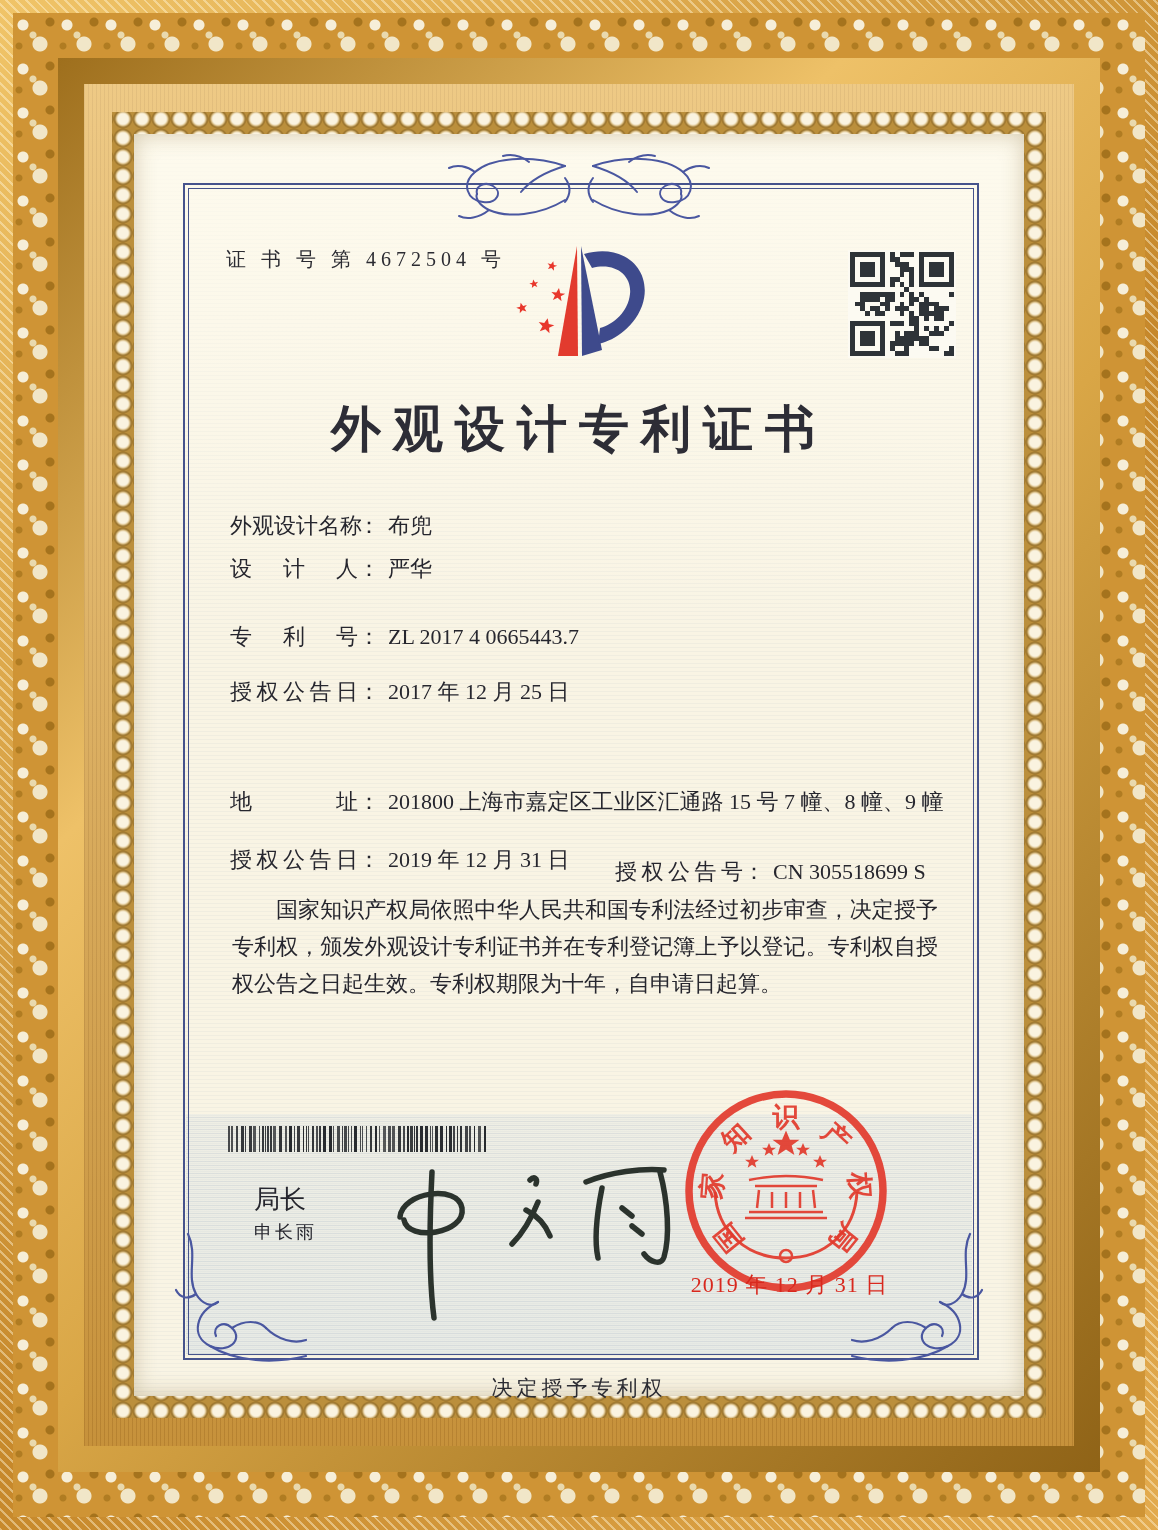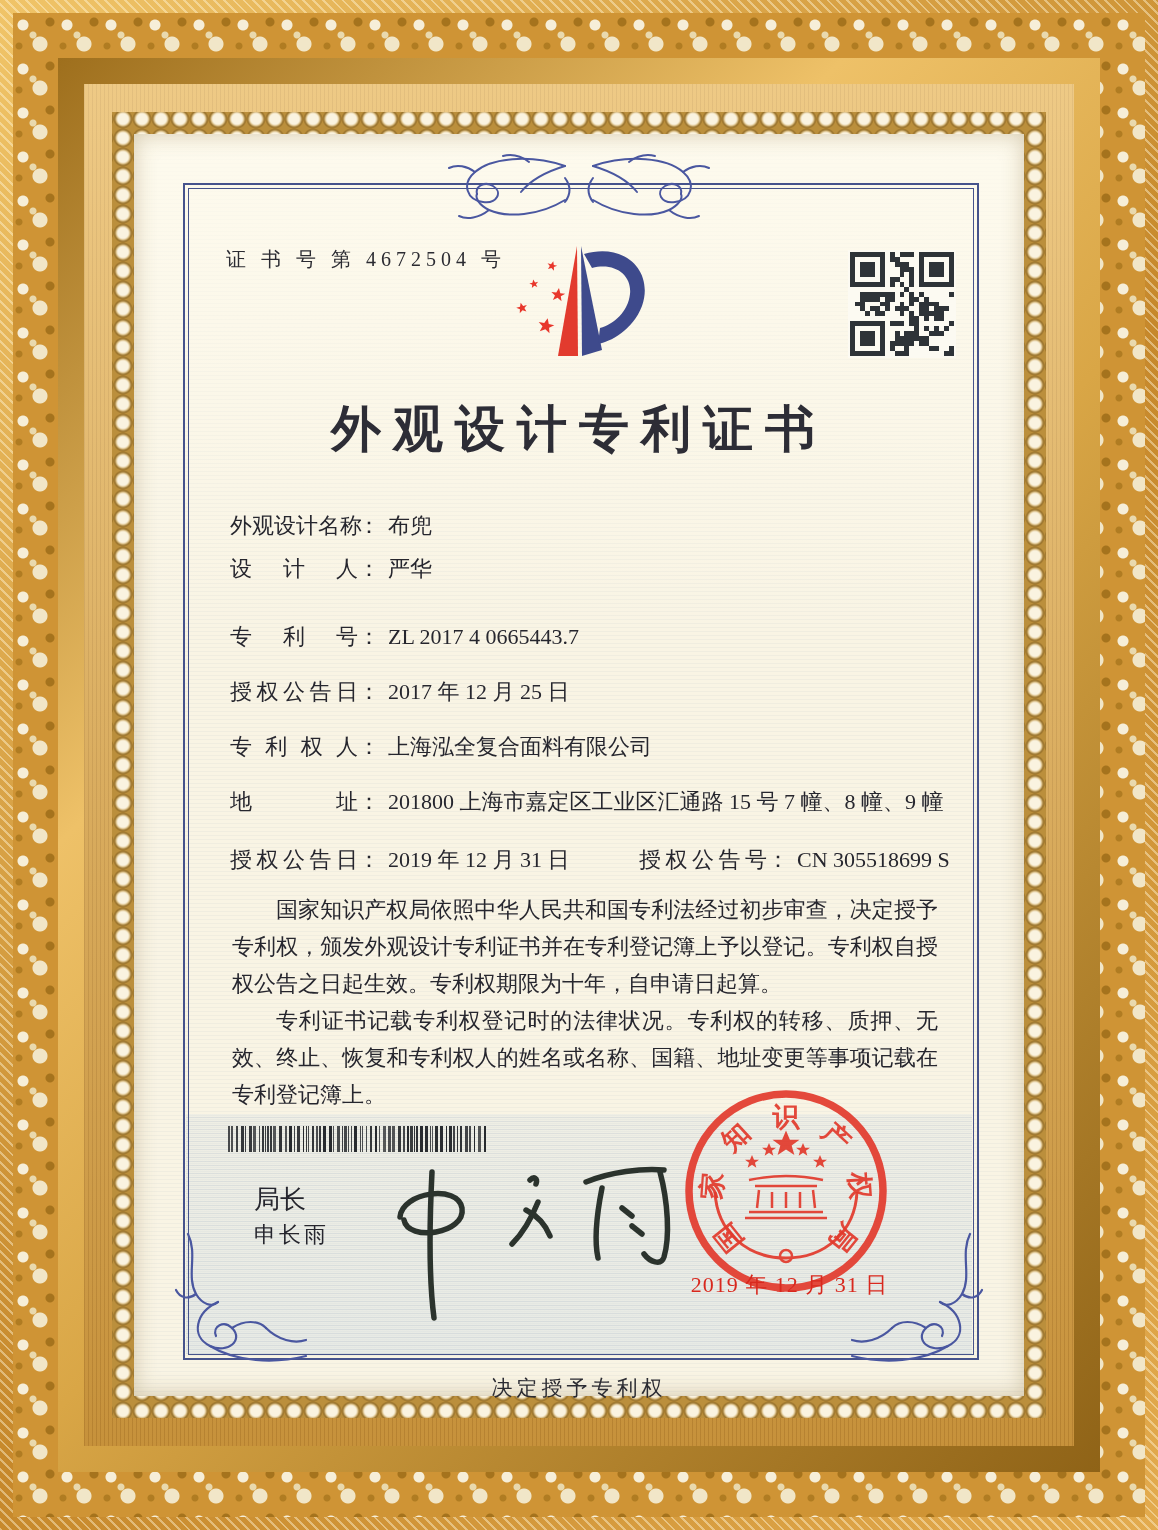--- a/index.html
+++ b/index.html
@@ -39,29 +39,29 @@
   .cert-border-outer{position:absolute;left:49px;top:49px;width:792px;height:1173px;
     border:2px solid #46538c;}
   .cert-border-inner{position:absolute;inset:3px;border:1px solid #46538c;}
   
   .cert-no{position:absolute;left:92px;top:112px;font-size:20px;letter-spacing:5px;color:#2b2b32;}
   .title{position:absolute;left:49px;top:262px;width:792px;text-align:center;
     font-size:50px;font-weight:bold;letter-spacing:12px;color:#2d2d36;}
   .field-row{position:absolute;left:96px;font-size:22px;color:#26262e;white-space:nowrap;}
   .flabel{display:inline-block;width:128px;text-align:justify;text-align-last:justify;vertical-align:bottom;}
   .colon{margin-right:8px;}
-  .pair2{position:absolute;left:385px;top:0;white-space:nowrap;margin-left:24px;}
+  .pair2{position:absolute;left:385px;top:12px;white-space:nowrap;}
   .paras{position:absolute;left:98px;top:757px;width:706px;font-size:22px;line-height:37px;
     color:#26262e;text-align:justify;}
   .paras div{text-indent:2em;}
   .barcode{position:absolute;left:94px;top:992px;width:272px;height:26px;display:flex;align-items:stretch;}
   .barcode i{display:block;background:#23262a;}
   .director-title{position:absolute;left:120px;top:1048px;font-size:26px;color:#26262e;
      font-family:"Liberation Sans","DejaVu Sans",sans-serif;}
-  .director-name{position:absolute;left:120px;top:1086px;font-size:22px;color:#26262e;letter-spacing:3px;
+  .director-name{position:absolute;left:120px;top:1086px;font-size:18px;color:#26262e;letter-spacing:3px;
      font-family:"Liberation Sans","DejaVu Sans",sans-serif;}
   .sig{position:absolute;left:246px;top:1008px;}
   .seal{position:absolute;left:543px;top:948px;}
   .seal-date{position:absolute;left:548px;top:1136px;width:215px;text-align:center;
     font-size:22px;color:#d8281e;letter-spacing:1px;}
   .page-no{position:absolute;left:49px;top:1182px;width:792px;text-align:center;
     font-size:20px;letter-spacing:3px;color:#2b2b32;}
   .back-note{position:absolute;left:49px;top:1240px;width:792px;text-align:center;
     font-size:21px;letter-spacing:4px;color:#2b2b32;}
   .orn-top{position:absolute;left:245px;top:14px;}
@@ -375,38 +375,34 @@
     </div>
     <div class="field-row" style="top:420px">
       <span class="flabel">设计人</span><span class="colon">：</span><span>严华</span>
     </div>
     <div class="field-row" style="top:488px">
       <span class="flabel">专利号</span><span class="colon">：</span><span>ZL 2017 4 0665443.7</span>
     </div>
     <div class="field-row" style="top:543px">
       <span class="flabel">授权公告日</span><span class="colon">：</span><span>2017 年 12 月 25 日</span>
     </div>
-    <div class="field-row" style="top:598px">
-      <span class="flabel">专利权人</span><span class="colon">：</span><span>上海泓全复合面料有限公司</span>
-    </div>
     <div class="field-row" style="top:653px">
       <span class="flabel">地址</span><span class="colon">：</span><span>201800 上海市嘉定区工业区汇通路 15 号 7 幢、8 幢、9 幢</span>
     </div>
     <div class="field-row" style="top:711px">
       <span>
         <span class="flabel">授权公告日</span><span class="colon">：</span><span>2019 年 12 月 31 日</span>
       </span>
       <span class="pair2">
         <span class="flabel">授权公告号</span><span class="colon">：</span><span>CN 305518699 S</span>
       </span>
     </div>
 
     <div class="paras">
       <div>国家知识产权局依照中华人民共和国专利法经过初步审查，决定授予专利权，颁发外观设计专利证书并在专利登记簿上予以登记。专利权自授权公告之日起生效。专利权期限为十年，自申请日起算。</div>
-      <div>专利证书记载专利权登记时的法律状况。专利权的转移、质押、无效、终止、恢复和专利权人的姓名或名称、国籍、地址变更等事项记载在专利登记簿上。</div>
     </div>
 
     <div id="barcode" class="barcode">
         <i style="width: 2px; margin-right: 1px; opacity: 0.82;"></i>
         <i style="width: 2px; margin-right: 3px; opacity: 0.79;"></i>
         <i style="width: 2px; margin-right: 3px; opacity: 0.86;"></i>
         <i style="width: 3px; margin-right: 1px; opacity: 0.92;"></i>
         <i style="width: 1px; margin-right: 3px; opacity: 0.88;"></i>
         <i style="width: 3px; margin-right: 1px; opacity: 0.9;"></i>
         <i style="width: 3px; margin-right: 3px; opacity: 0.77;"></i>

